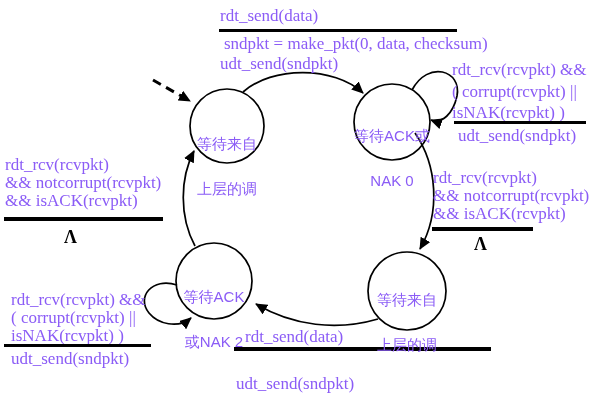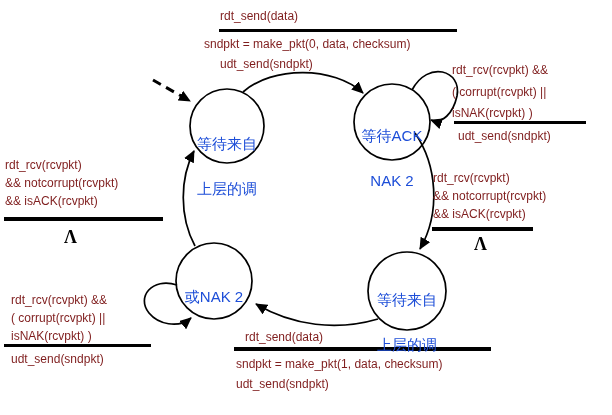--- a/index.html
+++ b/index.html
@@ -2,30 +2,30 @@
 <html><head>
 <meta charset="utf-8">
 <style>
   html,body { margin:0; padding:0; background:#fff; }
   .canvas {
     position:relative; width:612px; height:415px; background:#ffffff;
     font-family:"Liberation Sans", sans-serif; color:#000; overflow:hidden;
   }
   svg.strokes { position:absolute; left:0; top:0; width:612px; height:415px; }
   .code {
-    position:absolute; font-size:12px; line-height:18px; white-space:pre; color:#7f1d1d;
+    position:absolute; font-size:17px; line-height:18px; white-space:pre; color:#8b5cf6;font-family:Liberation Serif, serif;
   }
   .rule { position:absolute; background:#000; }
   .lambda {
     position:absolute; font-family:"Liberation Serif", serif; font-size:18px;
     font-weight:600; color:#000;
   }
   .state-label {
     position:absolute; text-align:center; font-size:15px; line-height:15px;
-    color:#1d4ed8; white-space:pre;
+    color:#8b5cf6; white-space:pre;
   }
 </style>
 </head>
 <body>
 
 <div class="canvas">
 
   <svg class="strokes" viewBox="0 0 612 415" xmlns="http://www.w3.org/2000/svg">
     <defs>
       <marker id="arrow" markerUnits="userSpaceOnUse" markerWidth="13" markerHeight="11" refX="11" refY="5.5" orient="auto">
@@ -43,21 +43,21 @@
     <path d="M 243 92 C 272 66, 334 66, 363 93" fill="none" stroke="#000" stroke-width="1.7" marker-end="url(#arrow)"></path>
     <path d="M 412 90 C 428 60, 462 70, 457 96 C 453 114, 442 124, 431 120" fill="none" stroke="#000" stroke-width="1.7" marker-end="url(#arrow)"></path>
     <path d="M 415 133 C 437 165, 441 212, 420 249" fill="none" stroke="#000" stroke-width="1.7" marker-end="url(#arrow)"></path>
     <path d="M 378 319 C 337 331, 293 326, 256 304" fill="none" stroke="#000" stroke-width="1.7" marker-end="url(#arrow)"></path>
     <path d="M 177 285 C 152 277, 136 297, 149 313 C 158 324, 178 329, 191 318" fill="none" stroke="#000" stroke-width="1.7" marker-end="url(#arrow)"></path>
     <path d="M 195 246 C 179 216, 180 178, 194 151" fill="none" stroke="#000" stroke-width="1.7" marker-end="url(#arrow)"></path>
   </svg>
 
   <div class="code" style="left:220px; top:7px">rdt_send(data)</div>
   <div class="rule" style="left:219px; top:29px; width:238px; height:3px"></div>
-  <div class="code" style="left:204px; top:35px">sndpkt = make_pkt(0, data, checksum)</div>
+  <div class="code" style="left:224px; top:35px">sndpkt = make_pkt(0, data, checksum)</div>
   <div class="code" style="left:220px; top:55px">udt_send(sndpkt)</div>
 
   <div class="code" style="left:452px; top:61px">rdt_rcv(rcvpkt) &amp;&amp;</div>
   <div class="code" style="left:452px; top:83px">( corrupt(rcvpkt) ||</div>
   <div class="code" style="left:452px; top:104px">isNAK(rcvpkt) )</div>
   <div class="rule" style="left:454px; top:121px; width:132px; height:3px"></div>
   <div class="code" style="left:458px; top:127px">udt_send(sndpkt)</div>
 
   <div class="code" style="left:433px; top:169px">rdt_rcv(rcvpkt)</div>
   <div class="code" style="left:433px; top:187px">&amp;&amp; notcorrupt(rcvpkt)</div>
@@ -72,32 +72,32 @@
   <div class="lambda" style="left:64px; top:227px">Λ</div>
 
   <div class="code" style="left:11px; top:291px">rdt_rcv(rcvpkt) &amp;&amp;</div>
   <div class="code" style="left:11px; top:309px">( corrupt(rcvpkt) ||</div>
   <div class="code" style="left:11px; top:327px">isNAK(rcvpkt) )</div>
   <div class="rule" style="left:4px; top:344px; width:147px; height:3px"></div>
   <div class="code" style="left:11px; top:350px">udt_send(sndpkt)</div>
 
   <div class="code" style="left:245px; top:328px">rdt_send(data)</div>
   <div class="rule" style="left:234px; top:347px; width:257px; height:4px"></div>
-  <div class="code" style="left:236px; top:355px">sndpkt = make_pkt(1, data, checksum)</div>
   <div class="code" style="left:236px; top:375px">udt_send(sndpkt)</div>
 
   <div class="state-label" style="left:180px; top:106px; width:94px">
     <div>等待来自</div>
     <div>上层的调</div>
   </div>
   <div class="state-label" style="left:344px; top:98px; width:96px">
-    <div>等待ACK</div>
-    <div>NAK 2</div>
+    <div>等待ACK或</div>
+    <div>NAK 0</div>
   </div>
   <div class="state-label" style="left:166px; top:259px; width:96px">
+    <div>等待ACK</div>
     <div>或NAK 2</div>
   </div>
   <div class="state-label" style="left:359px; top:262px; width:96px">
     <div>等待来自</div>
     <div>上层的调</div>
   </div>
 
 </div>
 
 </body></html>

